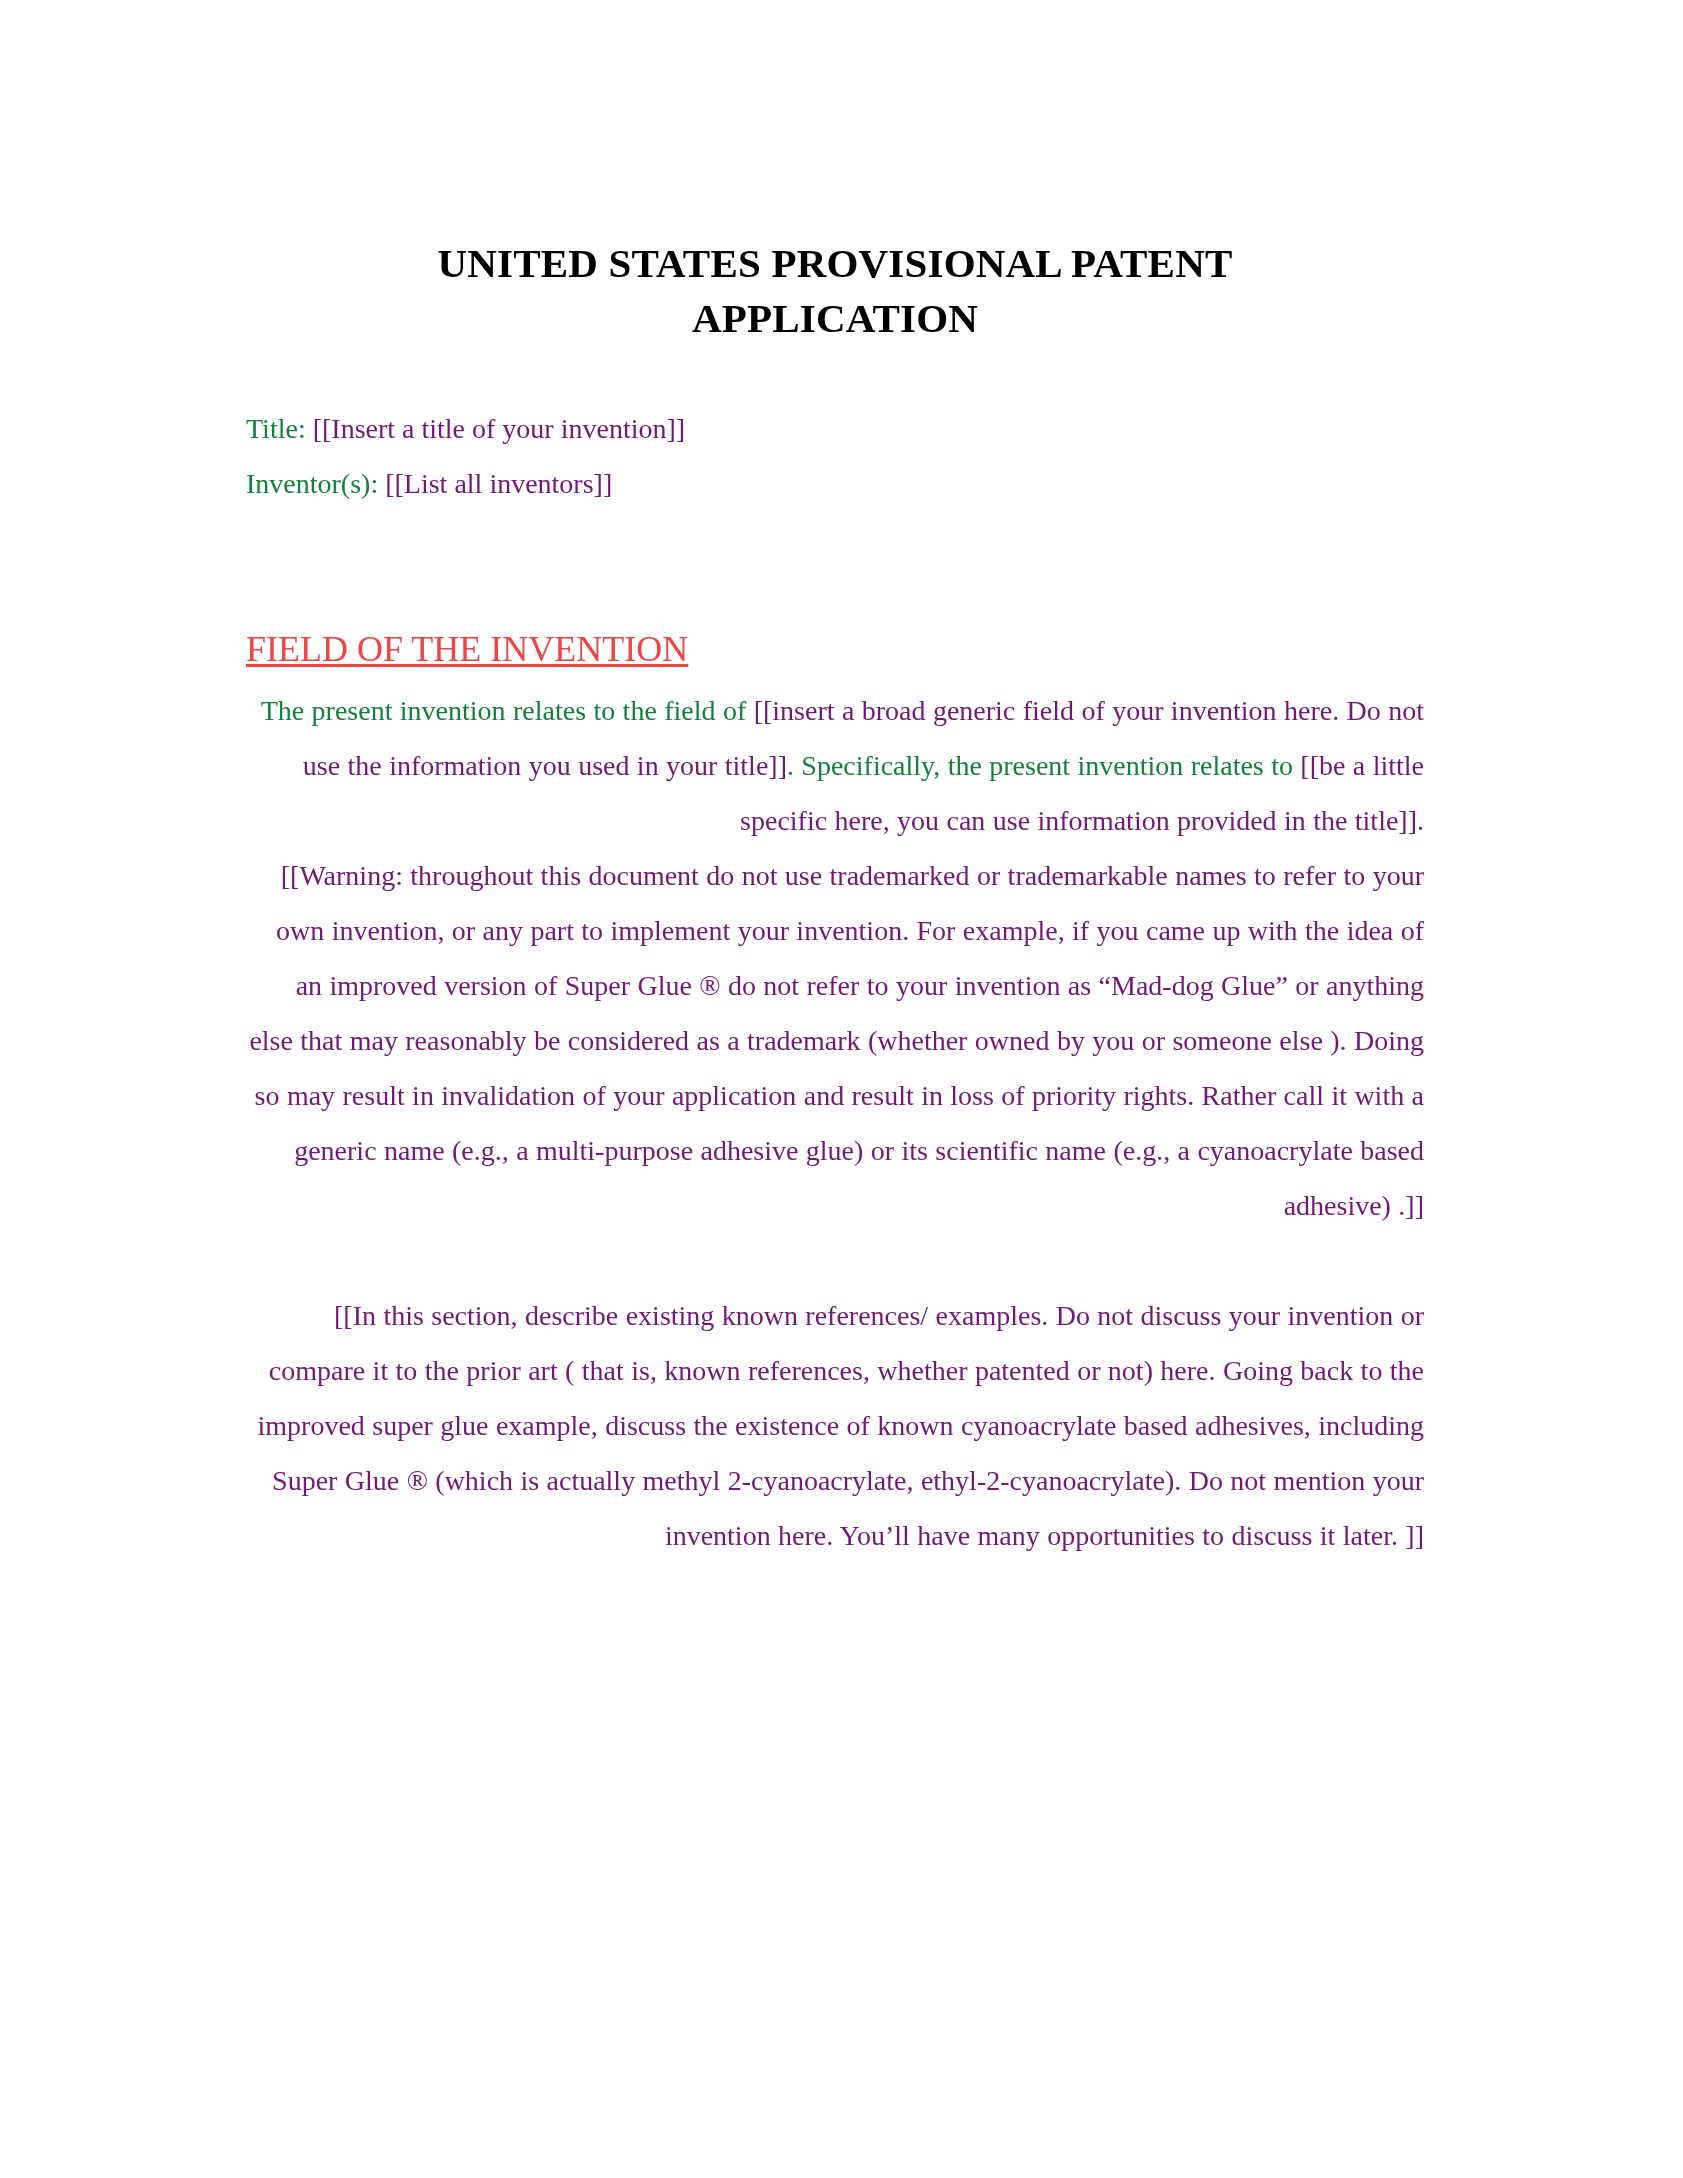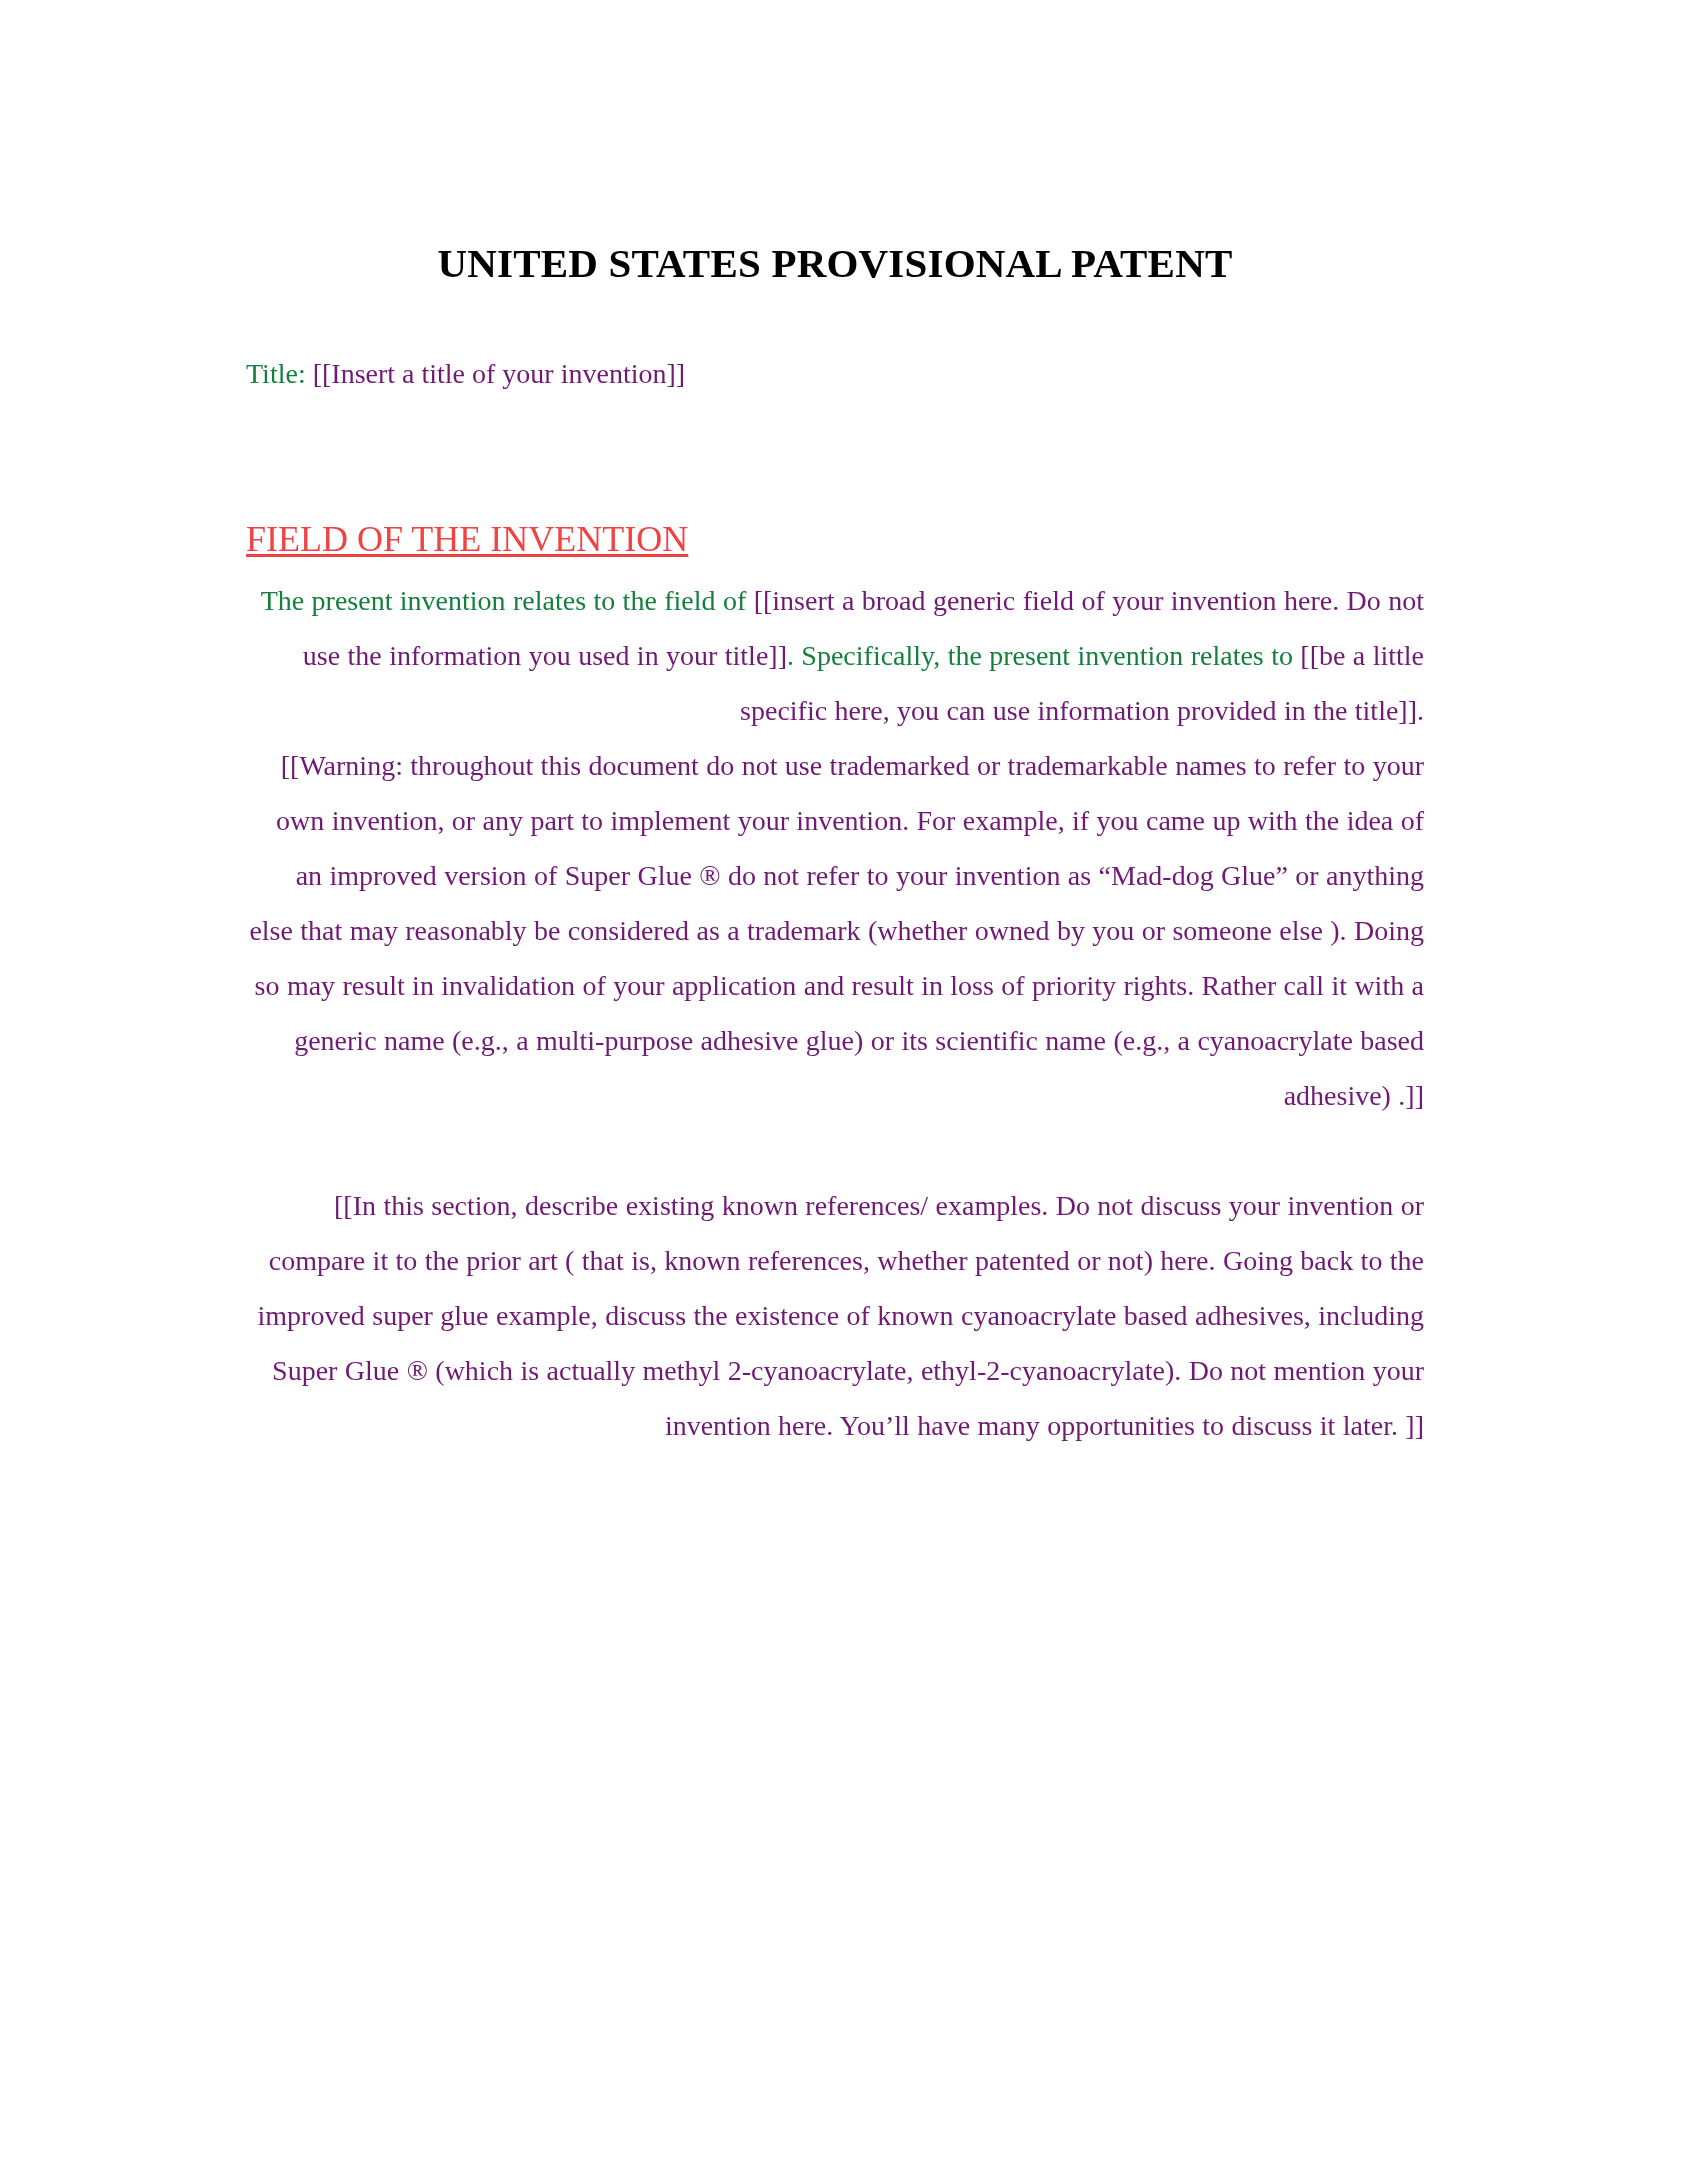--- a/index.html
+++ b/index.html
@@ -76,26 +76,28 @@
   .blk { color: #15803d; }
 </style>
 </head>
 <body>
 
 <div class="page">
   <div class="content">
 
     <div class="doc-title">
       <div>UNITED STATES PROVISIONAL PATENT</div>
+      <div>APPLICATION</div>
     </div>
 
     <div class="spacer-1"></div>
 
     <div class="meta-line"><span class="blk">Title:</span> <span class="red">[[Insert a title of your invention]]</span></div>
 
+    <div class="meta-line"><span class="blk">Inventor(s):</span> <span class="red">[[List all inventors]]</span></div>
 
     <div class="spacer-2"></div>
 
     <div class="heading-row"><span class="section-heading">FIELD OF THE INVENTION</span></div>
 
     <p class="para"><span class="blk">The present invention relates to the field of </span><span class="red">[[insert a broad generic field of your invention here. Do not use the information you used in your title]]</span><span class="blk">. Specifically, the present invention relates to </span><span class="red">[[be a little specific here, you can use information provided in the title]].</span></p>
 
     <p class="para"><span class="red">[[Warning: throughout this document do not use trademarked or trademarkable names to refer to your own invention, or any part to implement your invention. For example, if you came up with the idea of an improved version of Super Glue ® do not refer to your invention as “Mad-dog Glue” or anything else that may reasonably be considered as a trademark (whether owned by you or someone else ). Doing so may result in invalidation of your application and result in loss of priority rights. Rather call it with a generic name (e.g., a multi-purpose adhesive glue) or its scientific name (e.g., a cyanoacrylate based adhesive) .]]</span></p>
 
     <div class="spacer-1"></div>

